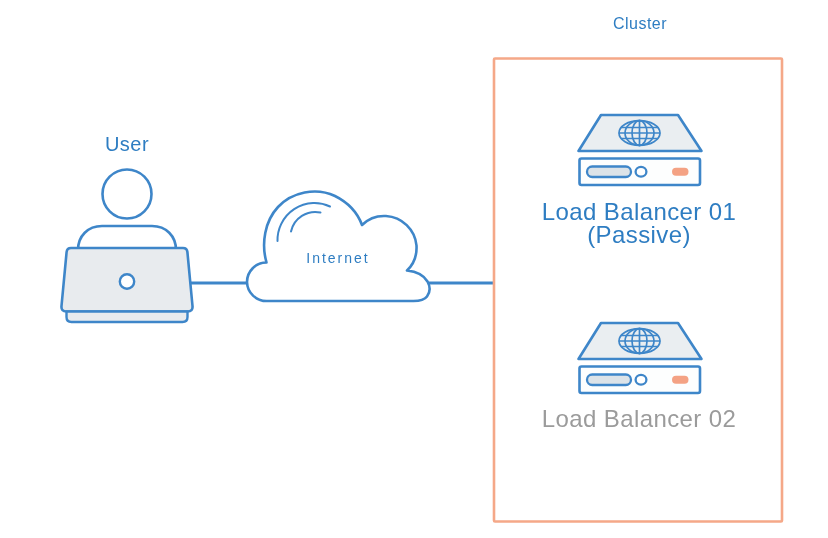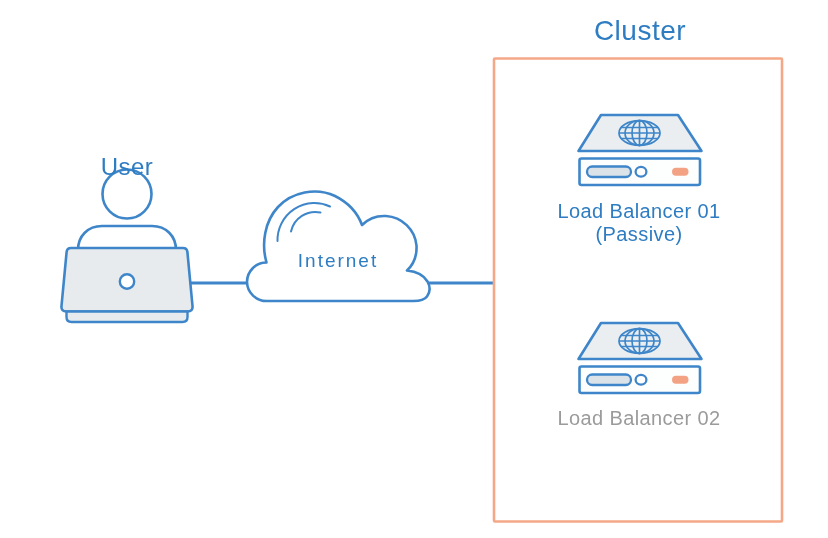--- a/index.html
+++ b/index.html
@@ -11,26 +11,26 @@
     font-family:"Liberation Sans",sans-serif;
   }
   .canvas svg{position:absolute;left:0;top:0;}
   .label{
     position:absolute;
     transform:translateX(-50%);
     white-space:nowrap;
     color:#2e7dc2;
     -webkit-font-smoothing:antialiased;
   }
-  .user-label{left:127px;top:133px;font-size:24px;letter-spacing:.5px;margin-top:20px;}
-  .internet-label{left:338px;top:250px;font-size:19px;letter-spacing:2px;}
-  .cluster-label{left:640px;top:15px;font-size:28px;letter-spacing:.5px;}
+  .user-label{left:127px;top:133px;font-size:20px;letter-spacing:.5px;}
+  .internet-label{left:338px;top:250px;font-size:14px;letter-spacing:2px;}
+  .cluster-label{left:640px;top:15px;font-size:16px;letter-spacing:.5px;}
   .lb-label{
     position:absolute;left:639px;transform:translateX(-50%);
-    text-align:center;font-size:20px;line-height:23px;letter-spacing:.4px;
+    text-align:center;font-size:24px;line-height:23px;letter-spacing:.4px;
     white-space:nowrap;
   }
   .lb1{top:200px;color:#2e7dc2;}
   .lb2{top:407px;color:#9b9b9b;}
 </style>
 </head>
 <body>
 
 <div class="canvas">
 

